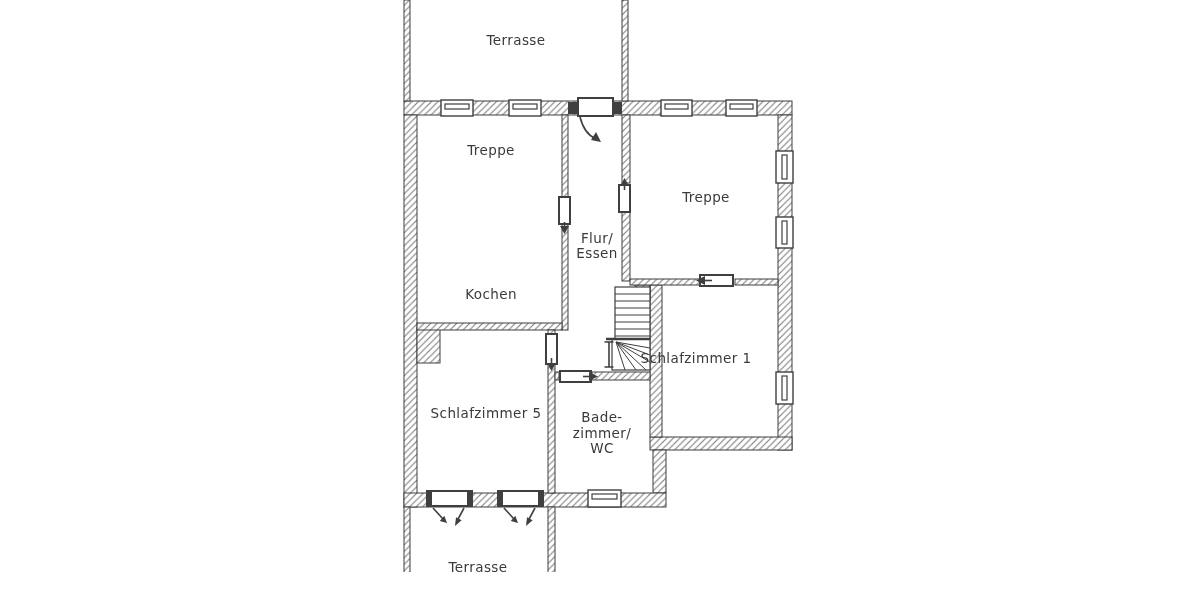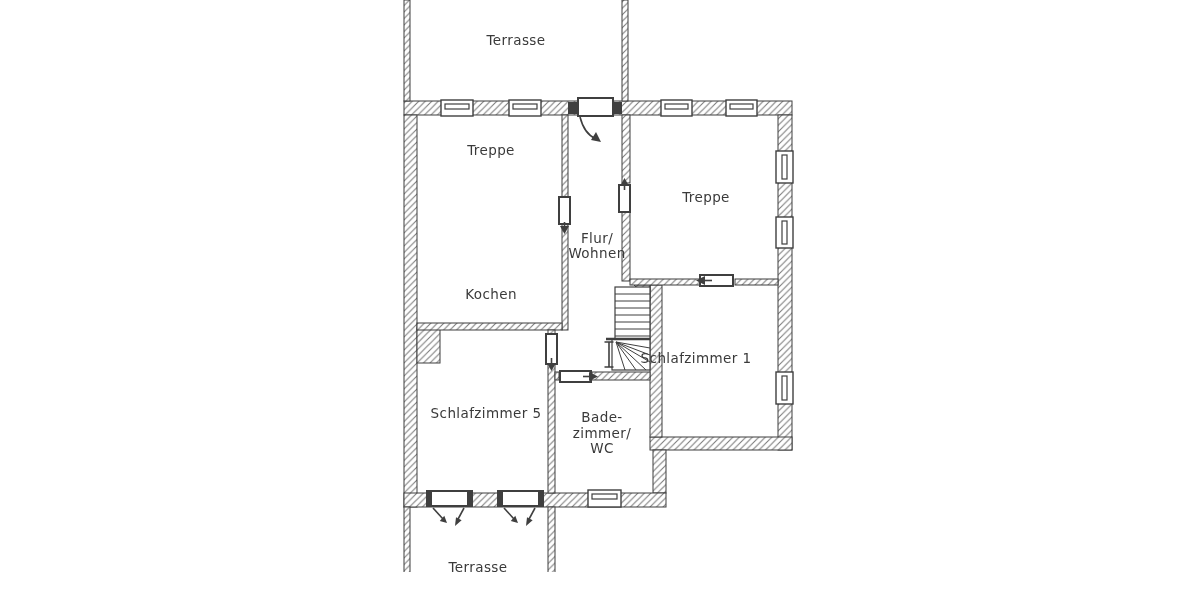--- a/index.html
+++ b/index.html
@@ -170,21 +170,21 @@
       <path class="tread" d="M616,342 L650,348 M616,342 L650,355 M616,342 L650,362 M616,342 L646,370 M616,342 L636,370 M616,342 L625,370"></path>
       <path class="bold" d="M606,339 L650,339"></path>
       <path class="rail" d="M609,342 L609,367 M604.5,342 L613.5,342 M604.5,367 L613.5,367"></path>
     </g>
   </svg>
 
   <div class="lbl" style="left:516px;top:40px">Terrasse</div>
   <div class="lbl" style="left:491px;top:150px">Treppe</div>
   <div class="lbl" style="left:491px;top:294px">Kochen</div>
   <div class="lbl" style="left:597px;top:238px">Flur/</div>
-  <div class="lbl" style="left:597px;top:253px">Wohnen</div>
+  <div class="lbl" style="left:597px;top:253px">Essen</div>
   <div class="lbl" style="left:706px;top:197px">Treppe</div>
   <div class="lbl" style="left:696px;top:358px">Schlafzimmer 1</div>
   <div class="lbl" style="left:486px;top:413px">Schlafzimmer 5</div>
   <div class="lbl" style="left:602px;top:417px">Bade-</div>
   <div class="lbl" style="left:602px;top:433px">zimmer/</div>
   <div class="lbl" style="left:602px;top:448px">WC</div>
   <div class="lbl" style="left:478px;top:567px">Terrasse</div>
 
 </div>
 

